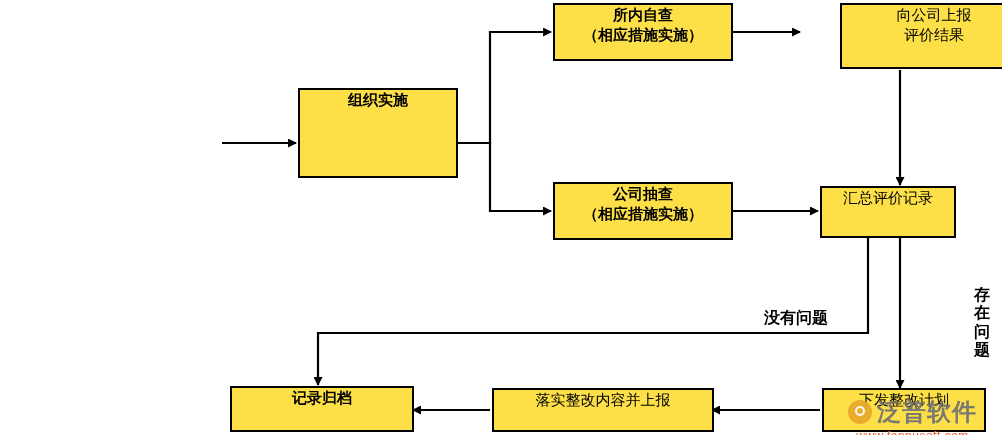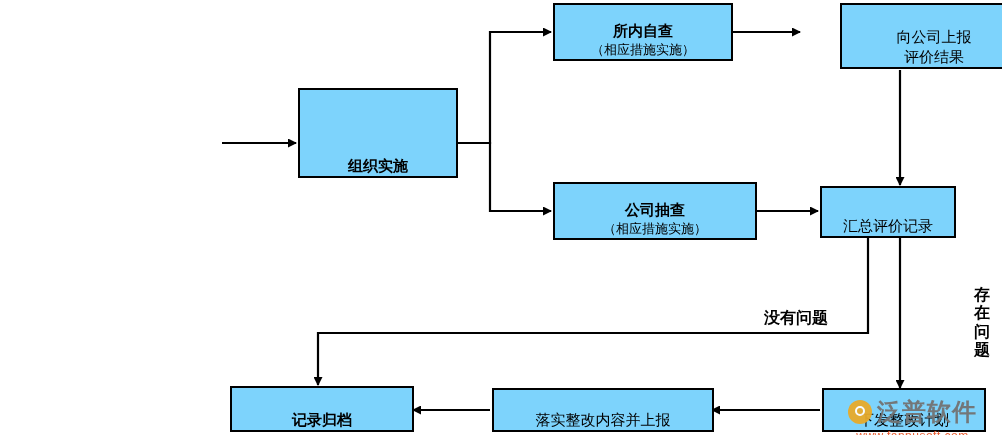--- a/index.html
+++ b/index.html
@@ -12,37 +12,38 @@
     width: 1002px;
     height: 435px;
     background: #ffffff;
     font-family: "Liberation Sans", sans-serif;
     overflow: hidden;
   }
   .node {
     position: absolute;
     box-sizing: border-box;
     border: 2px solid #000000;
-    background: #7dd3fc;
+    background: #fde047;
     display: flex;
     flex-direction: column;
     align-items: center;
-    justify-content: flex-end;
+    justify-content: flex-start;
     text-align: center;
     color: #000000;
     line-height: 1.35;
   }
   .node .t1 {
     font-weight: bold;
     font-size: 15px;
     white-space: nowrap;
   }
   .node .t2 {
-    font-size: 13px;
+    font-size: 15px;
     white-space: nowrap;
+    font-weight: bold;
   }
   .node.plain .t1 {
     font-weight: normal;
     font-size: 15px;
   }
   .node.multiline {
     display: block;
     padding: 6px 8px;
     font-size: 13.5px;
     line-height: 1.45;
@@ -160,21 +161,21 @@
   <div class="node" style="left:553px; top:3px; width:180px; height:58px;">
     <span class="t1">所内自查</span>
     <span class="t2">（相应措施实施）</span>
   </div>
 
   <div class="node plain" style="left:840px; top:3px; width:188px; height:66px; white-space:pre-line;">
     <span class="t1" style="white-space:pre-line;">向公司上报
 评价结果</span>
   </div>
 
-  <div class="node" style="left:553px; top:182px; width:204px; height:58px;">
+  <div class="node" style="left:553px; top:182px; width:180px; height:58px;">
     <span class="t1">公司抽查</span>
     <span class="t2">（相应措施实施）</span>
   </div>
 
   <div class="node plain" style="left:820px; top:186px; width:136px; height:52px;">
     <span class="t1">汇总评价记录</span>
   </div>
 
   <div class="node plain" style="left:822px; top:388px; width:164px; height:44px;">
     <span class="t1">下发整改计划</span>

